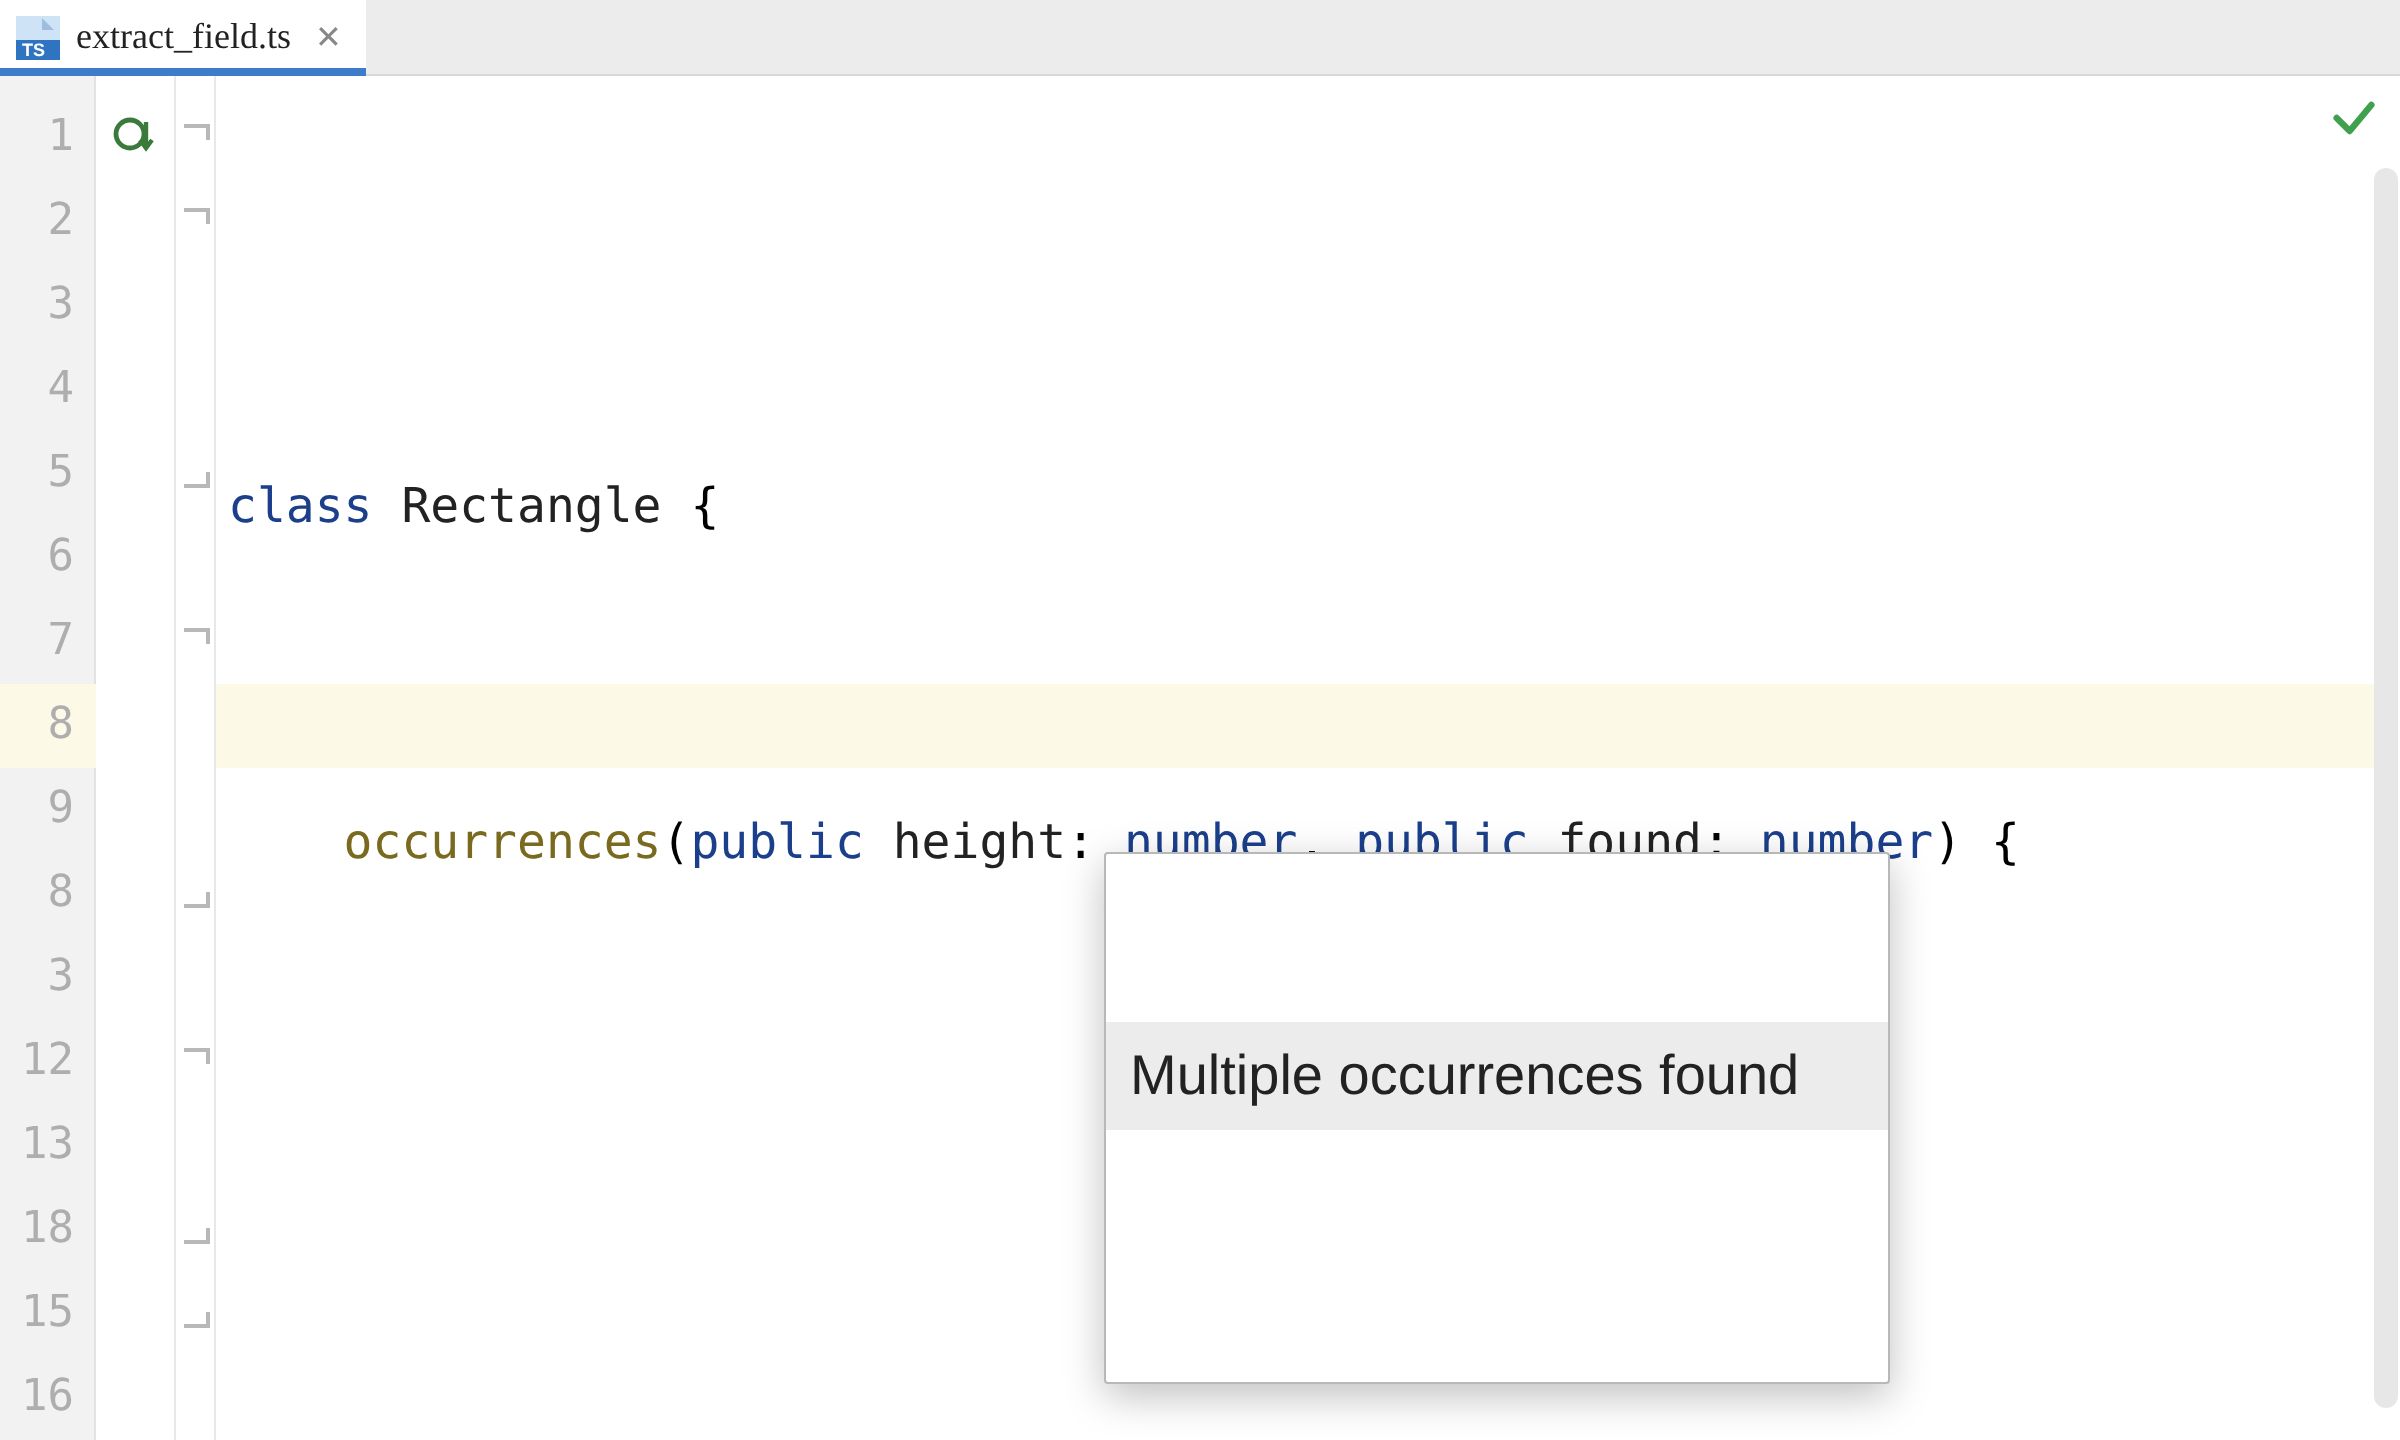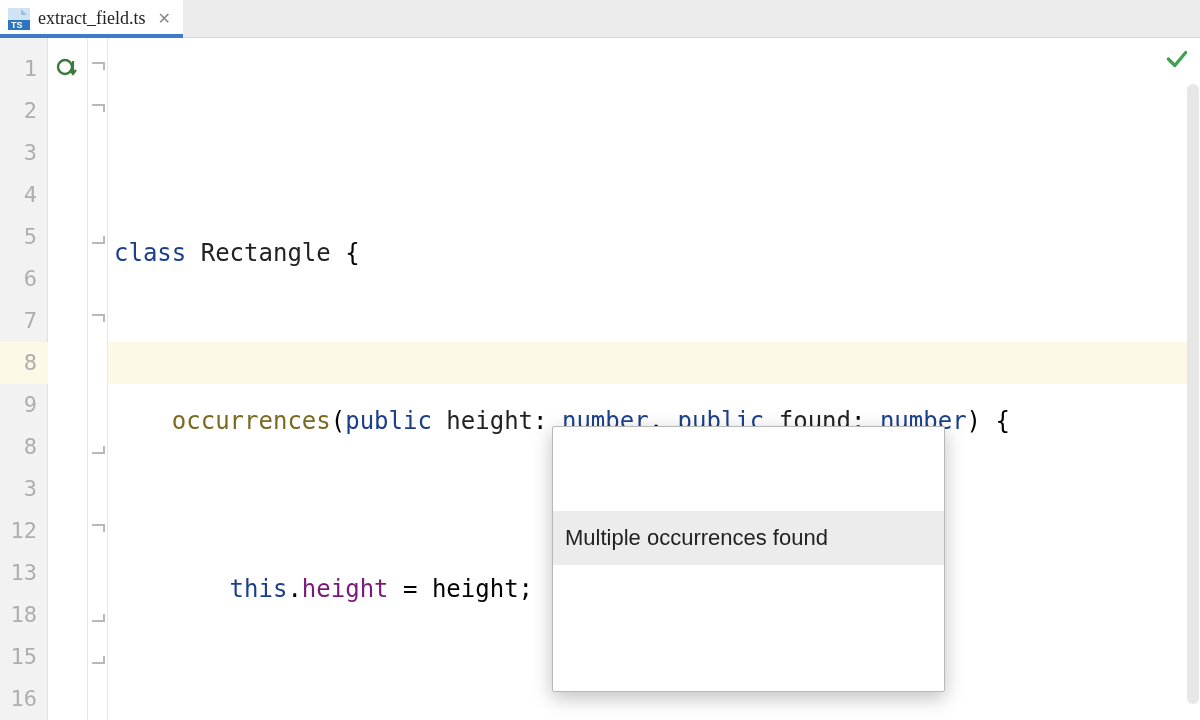--- a/index.html
+++ b/index.html
@@ -30,21 +30,21 @@
   .gutter-hl { position:absolute; left:0; width:48px; top: calc(38px + 10px + 42px*7); height:42px; background:#fcfae6; z-index:1; }
 
   .kw { color: #1b3f8b; }
   .fn { color: #7a6a1f; }
   .type { color: #1b3f8b; }
   .prop { color: #7a1a78; }
   .ident { color: #222; }
 
   
   .popup { position: absolute; left: 444px; top: 388px; width: 393px; background: #fff; border: 1px solid #b8b8b8; border-radius: 2px; box-shadow: 0 6px 20px rgba(0,0,0,.25); z-index: 10; font-family: -apple-system, "Segoe UI", Arial, sans-serif; }
-  .popup .title { background: #ececec; padding: 6px 12px; font-size: 22px; color: #222; }
+  .popup .title { background: #ececec; padding: 6px 12px; font-size: 28px; color: #222; }
   .popup .item { padding: 6px 12px; font-size: 22px; color: #222; cursor: default; }
 
   
   .check { position: absolute; right: 10px; top: 46px; color: #3fa04e; }
   .scroll-thumb { position: absolute; right: 1px; top: 84px; width: 12px; height: 620px; background: #e7e7e7; border-radius: 6px; }
 </style>
 </head>
 <body>
 
 <div class="tabbar">
@@ -163,21 +163,20 @@
     <div class="cell"></div>
   </div>
 
   <div class="code">
     <div class="hl-line"></div>
 
     <div class="row"><span class="kw">class </span><span class="ident">Rectangle</span><span> {</span></div>
 
     <div class="row"><span>    </span><span class="fn">occurrences</span><span>(</span><span class="kw">public </span><span class="ident">height</span><span>: </span><span class="type">number</span><span>, </span><span class="kw">public </span><span class="ident">found</span><span>: </span><span class="type">number</span><span>) {</span></div>
 
-    <div class="row"><span>        </span><span class="kw">this</span><span>.</span><span class="prop">height</span><span> = height;</span></div>
 
     
 
     
     
 
     
 
     
 

